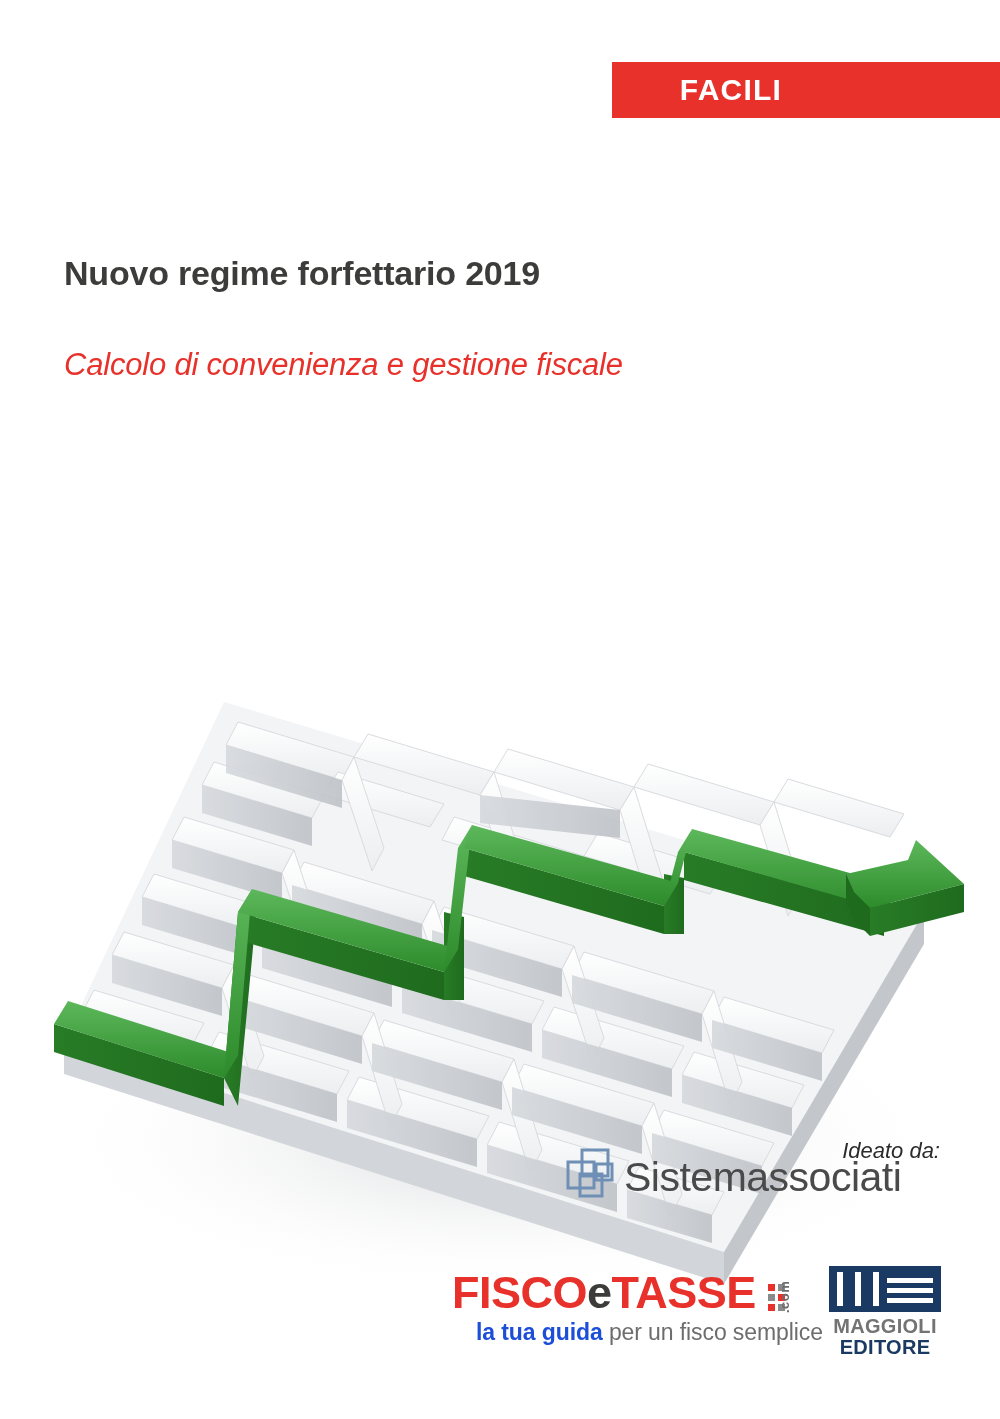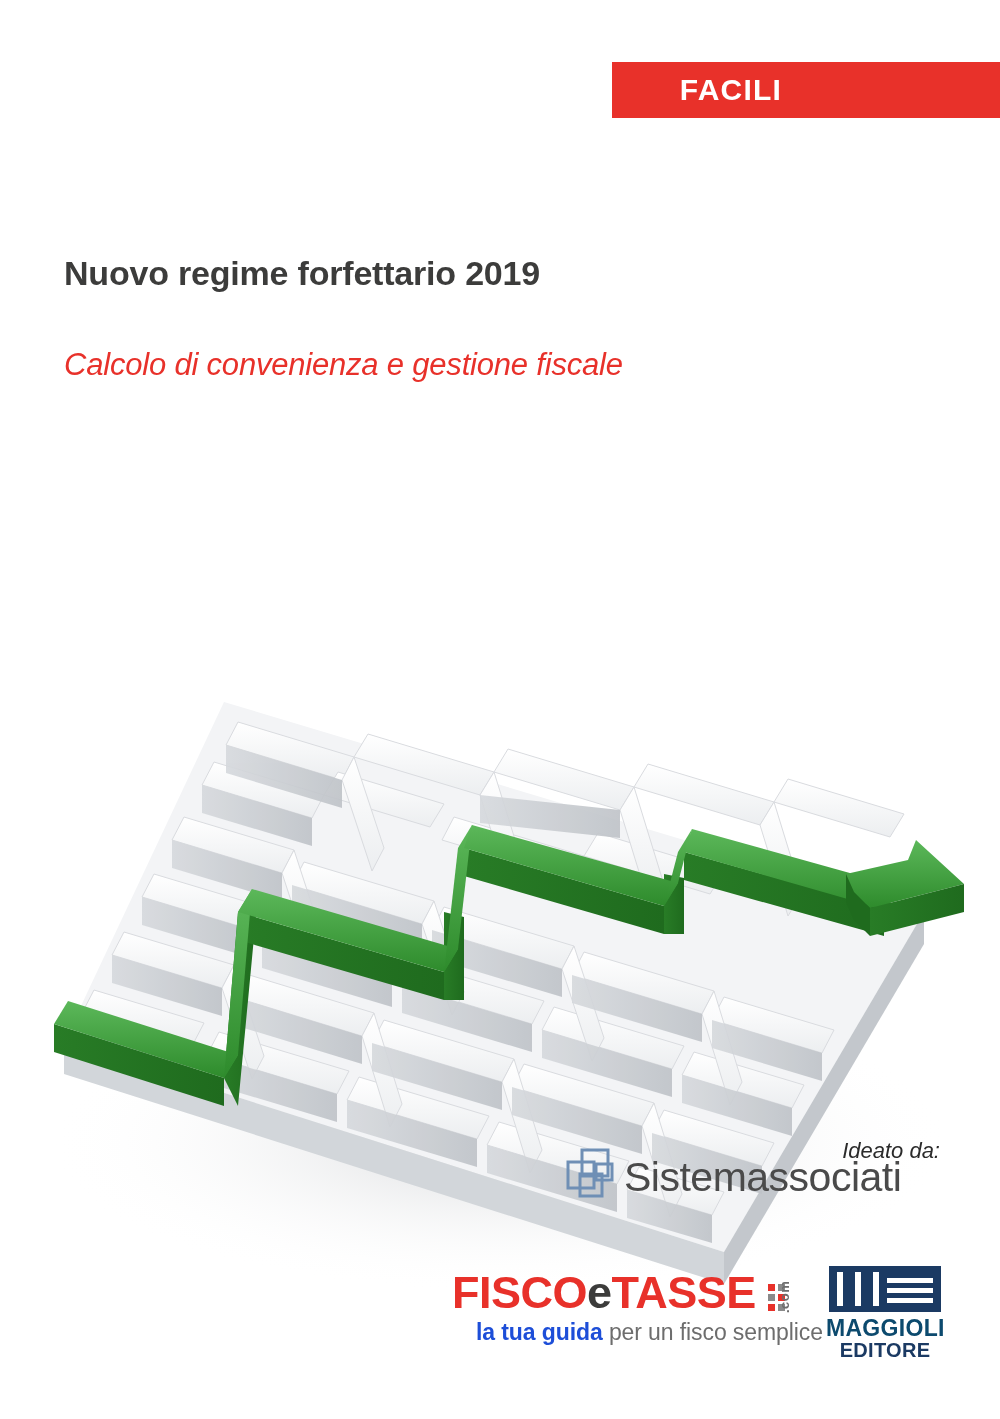--- a/index.html
+++ b/index.html
@@ -183,23 +183,23 @@
     margin: 0 auto 4px auto;
     position: relative;
     background: #1b3a63;
   }
   .maggioli-bars i {
     position: absolute;
     background: #ffffff;
     display: block;
   }
   .maggioli-name {
-    font-size: 23px;
-    font-weight: bold;
-    color: #0c4a6e;
+    font-size: 20px;
+    font-weight: bold;
+    color: #737373;
     line-height: 1.05;
     letter-spacing: 0.3px;
   }
   .maggioli-sub {
     font-size: 20px;
     font-weight: bold;
     color: #1b3a63;
     line-height: 1.05;
     letter-spacing: 0.3px;
   }

